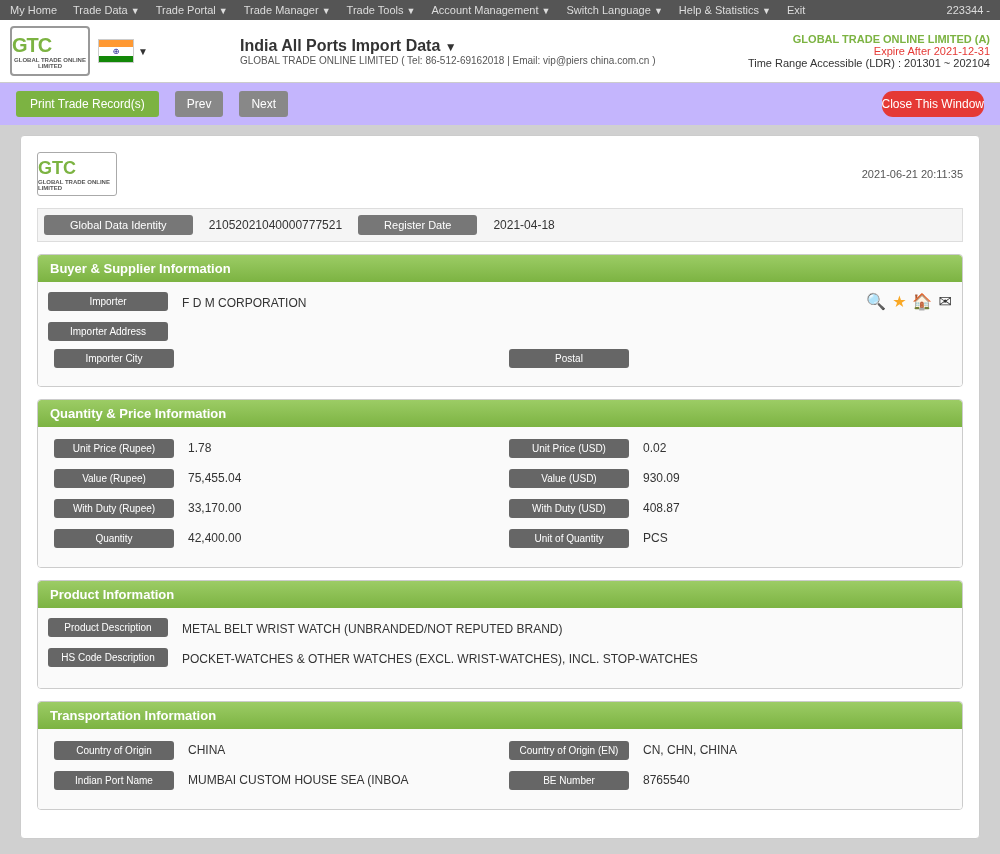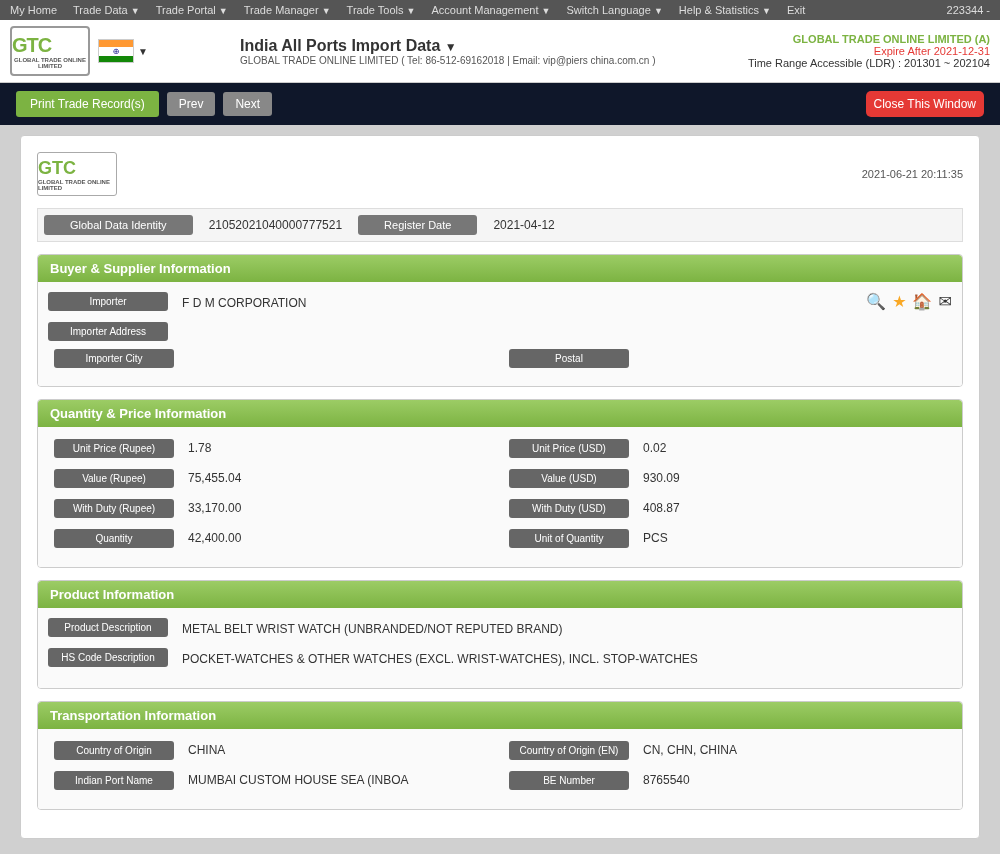--- a/index.html
+++ b/index.html
@@ -81,25 +81,24 @@
       font-size: 11px;
     }
     .header-right .company-name {
       color: #7cb342;
       font-weight: bold;
     }
     .header-right .expire { color: #e53935; }
 
     
     .action-bar {
-      background: #0f172a;
+      background: #c4b5fd;
       padding: 8px 16px;
       display: flex;
-      align-items: center;
-      gap: 8px;
+      gap: 16px;
     }
     .btn-print {
       background: #7cb342;
       color: #fff;
       border: none;
       padding: 6px 14px;
       border-radius: 3px;
       cursor: pointer;
       font-size: 12px;
     }
@@ -109,22 +108,22 @@
       border: none;
       padding: 5px 12px;
       border-radius: 3px;
       cursor: pointer;
       font-size: 12px;
     }
     .btn-close {
       background: #e53935;
       color: #fff;
       border: none;
-      padding: 6px 8px;
-      border-radius: 5px;
+      padding: 6px 0;
+      border-radius: 11px;
       cursor: pointer;
       font-size: 12px;
       margin-left: auto;
     }
 
     
     .main-content {
       padding: 10px 20px;
       background: #d0d0d0;
     }
@@ -321,21 +320,21 @@
           <div style="font-size:6px; color:#555;">GLOBAL TRADE ONLINE LIMITED</div>
         </div>
       </div>
       <div class="record-date">2021-06-21 20:11:35</div>
     </div>
 
     <div class="identity-row">
       <span class="field-label">Global Data Identity</span>
       <span class="field-value">21052021040000777521</span>
       <span class="field-label">Register Date</span>
-      <span class="field-value">2021-04-12</span>
+      <span class="field-value">2021-04-18</span>
     </div>
 
     <div class="section">
       <div class="section-header">Buyer &amp; Supplier Information</div>
       <div class="section-body">
         <div class="field-row">
           <span class="field-label-dark">Importer</span>
           <span class="field-val">F D M CORPORATION</span>
           <div class="buyer-icons">
             <span class="buyer-icon">🔍</span>

